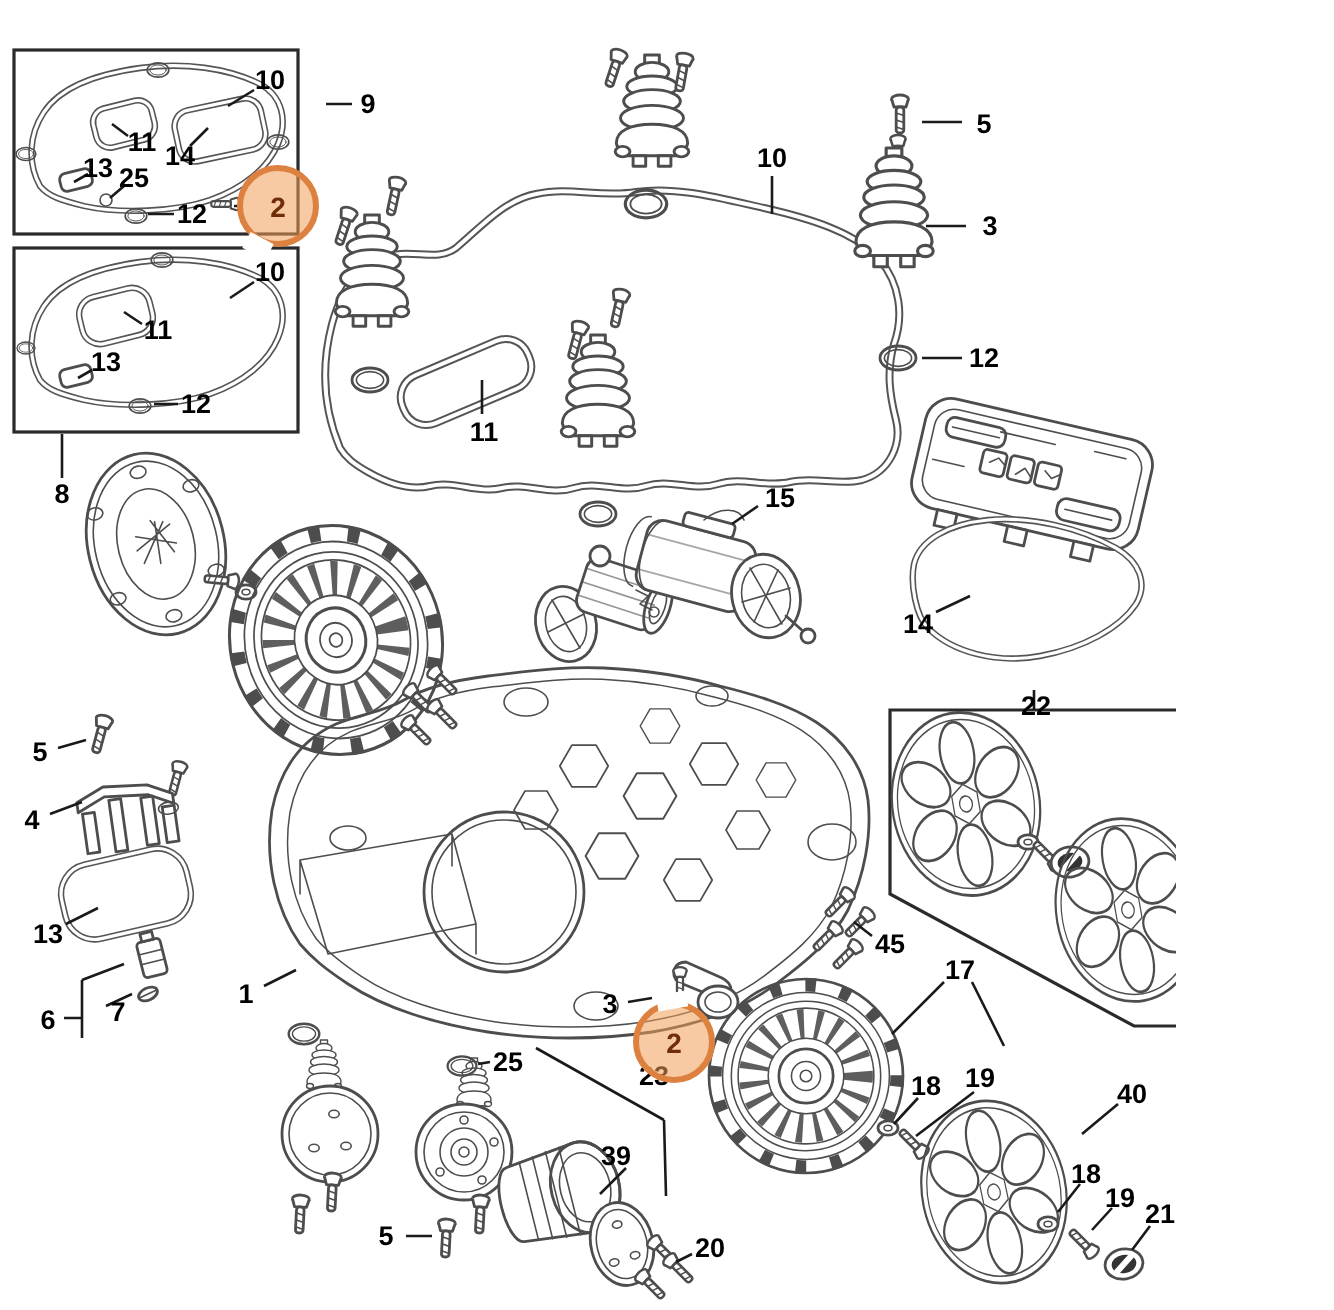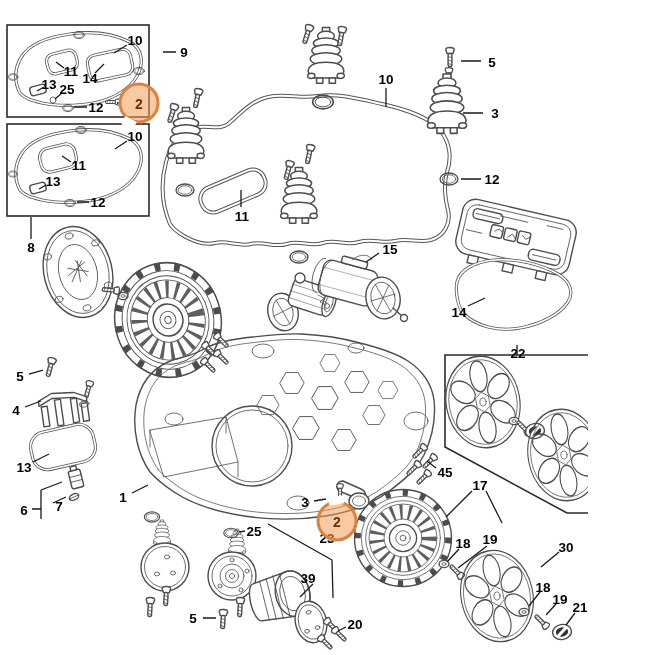--- a/index.html
+++ b/index.html
@@ -420,17 +420,17 @@
   <div class="callout" style="left:480px;top:485px">17</div>
   <div class="callout" style="left:305px;top:502px">3</div>
   <div class="hl hl-nt" style="left:337px;top:521px">2</div>
   <div class="callout" style="left:327px;top:538px">23</div>
   <div class="callout" style="left:254px;top:531px">25</div>
   <div class="callout" style="left:308px;top:578px">39</div>
   <div class="callout" style="left:193px;top:618px">5</div>
   <div class="callout" style="left:355px;top:624px">20</div>
   <div class="callout" style="left:463px;top:543px">18</div>
   <div class="callout" style="left:490px;top:539px">19</div>
-  <div class="callout" style="left:566px;top:547px">30</div>
+  <div class="callout" style="left:566px;top:547px">40</div>
   <div class="callout" style="left:543px;top:587px">18</div>
   <div class="callout" style="left:560px;top:599px">19</div>
   <div class="callout" style="left:580px;top:607px">21</div>
 </div>
 
 </body></html>

